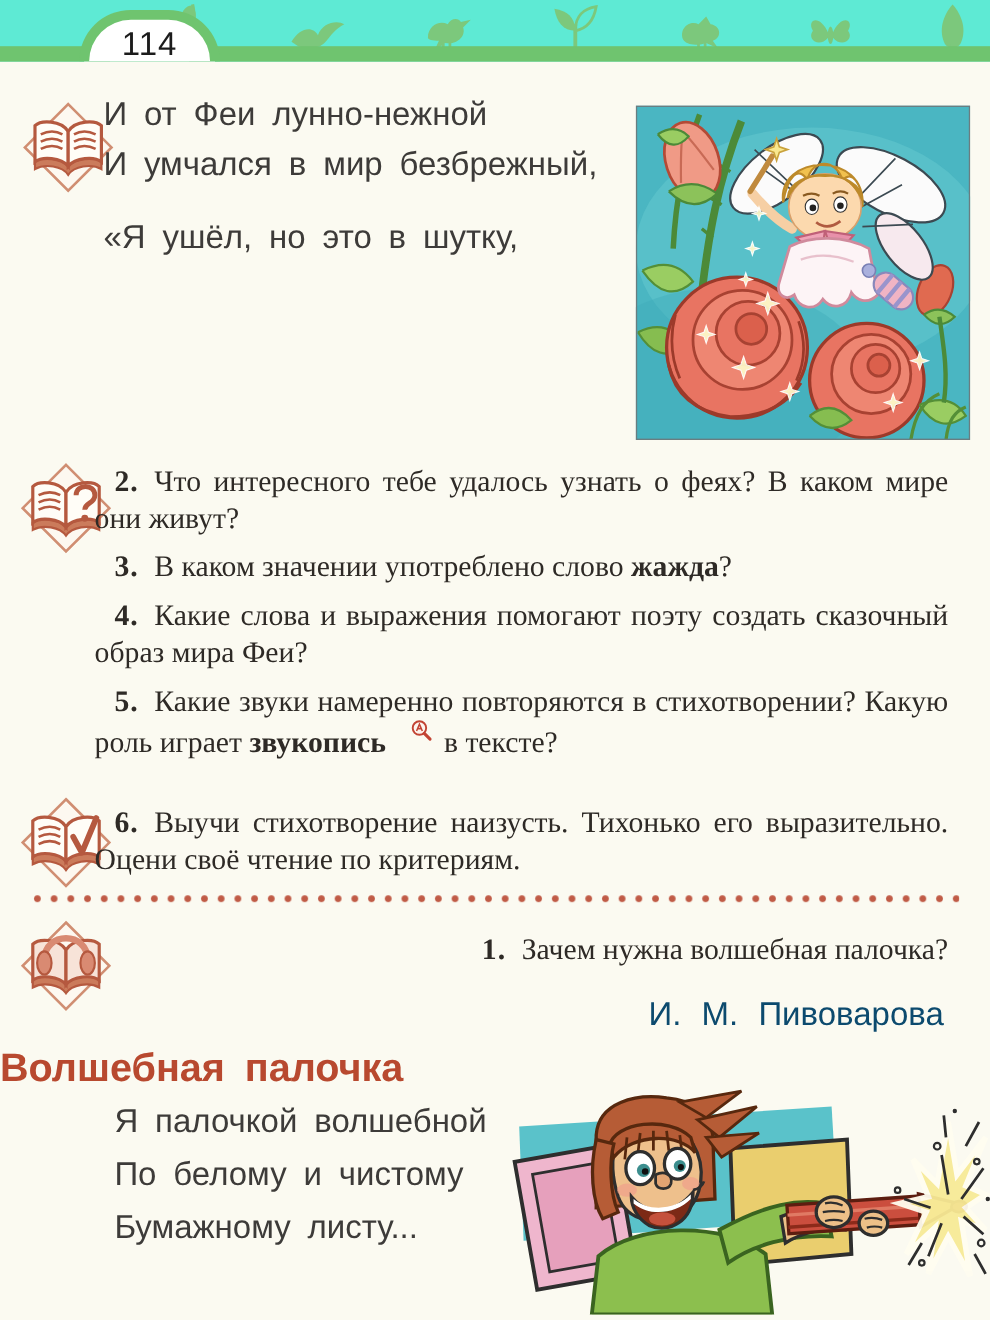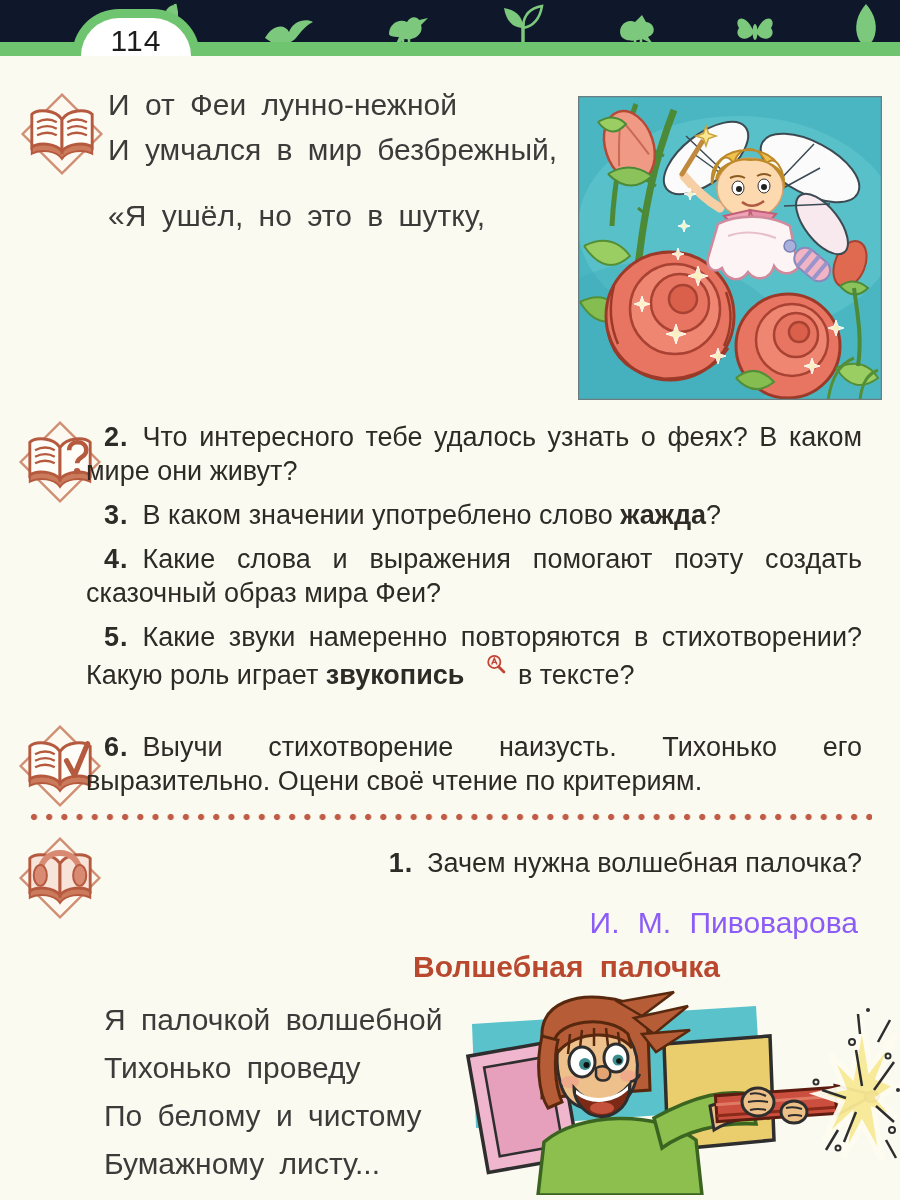--- a/index.html
+++ b/index.html
@@ -2,69 +2,69 @@
 <html><head>
 <meta charset="utf-8">
 <style>
   html,body{margin:0;padding:0}
   body{
     width:900px;height:1200px;position:relative;overflow:hidden;
     background:#fbfaf1;
     font-family:"Liberation Sans",sans-serif;
   }
   
-  .topbar{position:absolute;top:0;left:0;width:900px;height:56px;background:#0f172a}
+  .topbar{position:absolute;top:0;left:0;width:900px;height:56px;background:#5eead4}
   .topbar .decor{position:absolute;left:158px;right:16px;top:2px;height:48px;
     display:flex;justify-content:space-between;align-items:flex-end}
   .ground{position:absolute;left:0;bottom:0;width:100%;height:14px;background:#6fc46f}
   .arch{position:absolute;left:72px;bottom:0;width:128px;height:47px;background:#fff;
     border:9px solid #6fc46f;border-bottom:none;border-radius:74px 74px 0 0;
     box-sizing:border-box;z-index:2;display:flex;align-items:flex-end;justify-content:center}
   .arch span{font-size:30px;color:#1c1c1c;line-height:1;letter-spacing:1px}
 
   
   .icon-badge{position:absolute;width:84px;height:84px}
   #icon-read{left:20px;top:92px}
   #icon-quest{left:18px;top:420px}
   #icon-task{left:18px;top:724px}
   #icon-listen{left:18px;top:836px}
 
   
   .poem{position:absolute;color:#3d3b39;font-size:30px;line-height:45px;
     white-space:nowrap;word-spacing:7px}
-  #poem1{left:108px;top:82px}
+  #poem1{left:94px;top:82px}
   #poem1 .stanza + .stanza{margin-top:21px}
   #poem2{left:104px;top:996px;line-height:48px}
 
   
   #fairy-pic{position:absolute;left:578px;top:96px;width:304px;height:304px;line-height:0}
   #girl-pic{position:absolute;left:458px;top:990px;width:442px;height:205px;line-height:0}
 
   
   .qblock{position:absolute;left:86px;width:776px;color:#2e2a26;
-    font-family:Liberation Sans, sans-serif;
+    font-family:Liberation Serif, serif;
     font-size:27px;line-height:34px;text-align:justify}
   #questions-block{top:420px}
   #q6-block{top:730px}
   #q1-block{top:846px;text-align:right}
   .q{margin:0 0 10px 0;text-indent:18px}
   .q:last-child{margin-bottom:0}
   .qnum{font-weight:bold;margin-right:14px;letter-spacing:1px}
   .term{font-weight:bold}
   .sup-icon{display:inline-block;vertical-align:9px;margin:0 3px 0 4px;line-height:0}
 
   
   #dots-line{position:absolute;left:30px;top:812px;width:842px;height:10px;
     background-image:radial-gradient(circle at 4px 5px,#c05b46 2.6px,rgba(192,91,70,0) 3.6px);
     background-size:15.2px 10px;background-repeat:repeat-x}
 
   
-  #author-line{position:absolute;right:42px;top:906px;font-size:30px;color:#8b5cf6;word-spacing:10px}
-  #poem-title{position:absolute;left:0;top:950px;width:720px;text-align:right;
-    font-size:30px;font-weight:bold;color:#b8492f;word-spacing:8px}
+  #author-line{position:absolute;right:42px;top:906px;font-size:30px;color:#0c4a6e;word-spacing:10px}
+  #poem-title{position:absolute;left:0;top:950px;width:720px;text-align:left;
+    font-size:36px;font-weight:bold;color:#b8492f;word-spacing:8px}
 </style>
 </head>
 <body>
 
 <header class="topbar">
   <div class="decor">
     <svg width="34" height="50" viewBox="0 0 34 50">
       <path d="M17 4 C20 16 18 30 16 48" stroke="#7cc87c" stroke-width="3" fill="none"></path>
       <path d="M15 5 C8 7 5 15 8 21 C11 26 17 26 19 20 C21 14 20 7 15 5 Z" fill="#7cc87c"></path>
       <path d="M16 48 C8 38 6 28 9 18 C14 28 16 38 16 48 Z" fill="#7cc87c"></path>
@@ -260,21 +260,20 @@
 
 <div class="qblock" id="q1-block">
   <p class="q"><b class="qnum">1.</b><span>Зачем нужна волшебная палочка?</span></p>
 </div>
 
 <div id="author-line">И. М. Пивоварова</div>
 <div id="poem-title">Волшебная палочка</div>
 
 <div class="poem" id="poem2">
   <div>Я палочкой волшебной</div>
-  <div>Тихонько проведу</div>
   <div>По белому и чистому</div>
   <div>Бумажному листу...</div>
 </div>
 
 <div id="girl-pic">
   <svg width="442" height="205" viewBox="0 0 442 205">
     <path d="M14 34 L298 16 L304 118 L18 138 Z" fill="#5ac2ca"></path>
     <g transform="rotate(-10 62 120)">
       <rect x="20" y="58" width="92" height="118" fill="#efb6cd" stroke="#2e2e2e" stroke-width="3.5"></rect>
       <rect x="34" y="72" width="64" height="90" fill="#e6a0bc" stroke="#2e2e2e" stroke-width="2.5"></rect>

